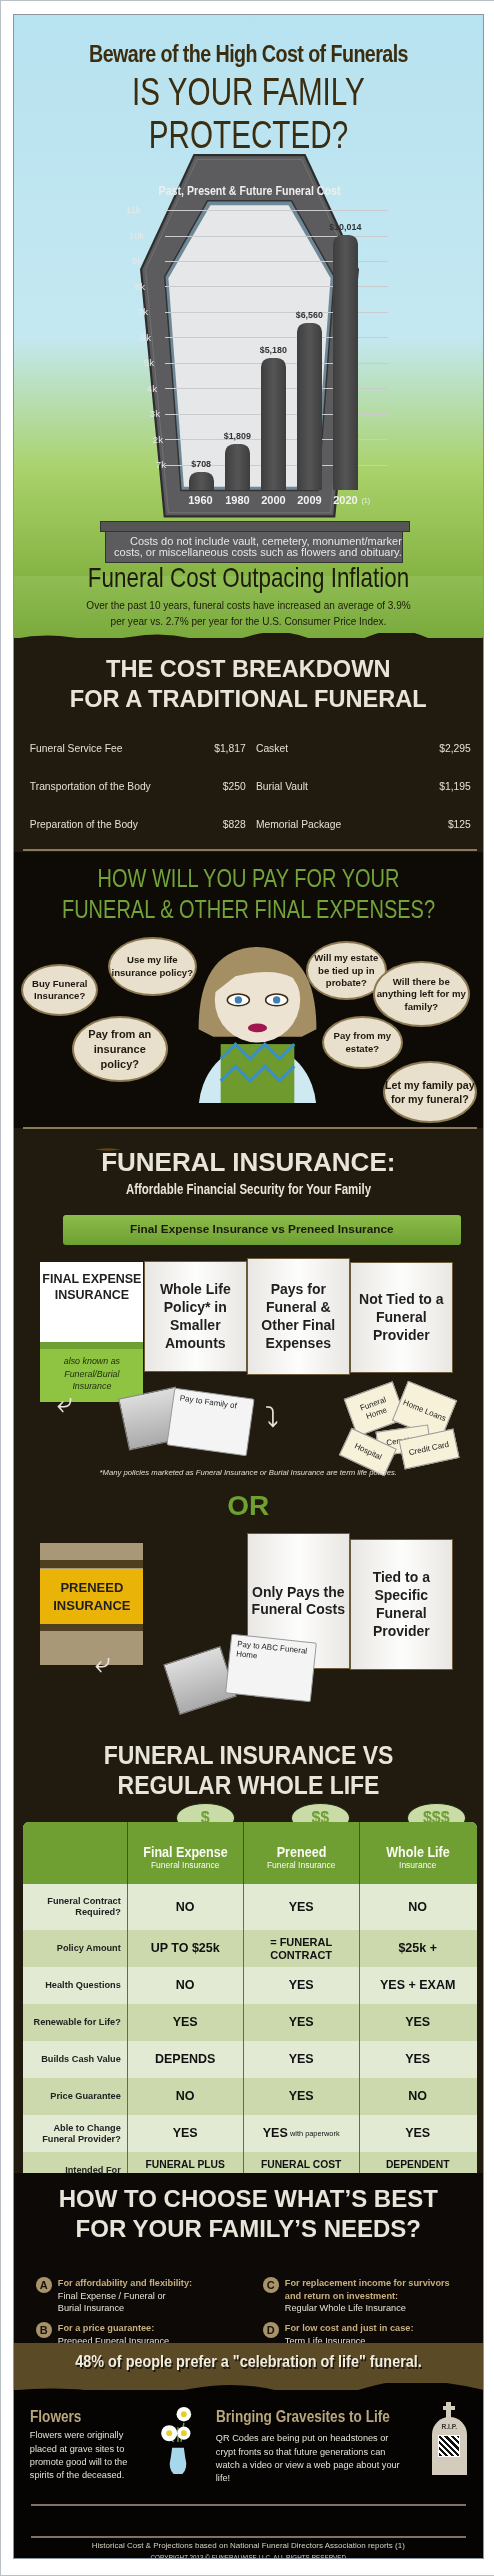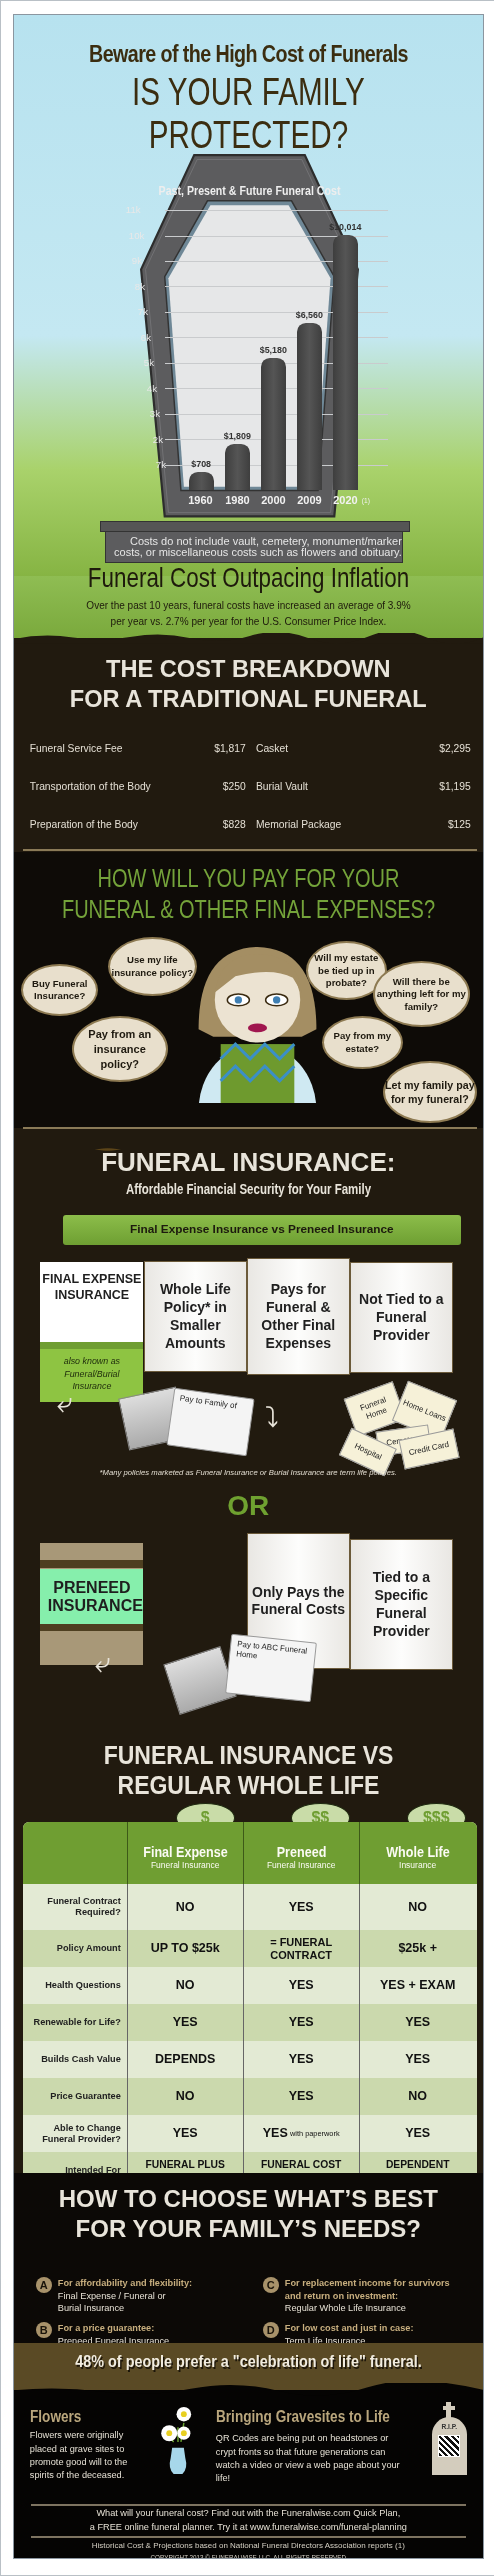--- a/index.html
+++ b/index.html
@@ -305,21 +305,21 @@
   <div class="note-card" style="left:363px;top:1413px;width:53px;height:25px;transform:rotate(-8deg);">Cemetery</div>
   <div class="note-card" style="left:329px;top:1422px;width:50px;height:29.5px;transform:rotate(25deg);">Hospital</div>
   <div class="note-card" style="left:387px;top:1419px;width:56px;height:29.5px;transform:rotate(-12deg);">Credit Card</div>
 
   <div class="fn-note">*Many policies marketed as Funeral Insurance or Burial Insurance are term life policies.</div>
   <div class="or">OR</div>
 
   <div style="position:absolute;left:26.6px;top:1528px;width:103px;height:122px;background:#a89878;"></div>
   <div style="position:absolute;left:26.6px;top:1545px;width:103px;height:7.4px;background:#4e3f20;"></div>
   <div style="position:absolute;left:26.6px;top:1608px;width:103px;height:7.4px;background:#4e3f20;"></div>
-  <div class="tag-box" style="left:26.6px;top:1554px;width:103px;height:55px;background:#86efac;font-size:16px;line-height:17.7px;padding:9.6px 7.4px;">PRENEED INSURANCE</div>
+  <div class="tag-box" style="left:26.6px;top:1554px;width:103px;height:55px;background:#eab308;font-size:13px;line-height:17.7px;padding:9.6px 7.4px;">PRENEED INSURANCE</div>
   <div class="fold" style="left:233px;top:1518px;width:103px;height:136px;">Only Pays the Funeral Costs</div>
   <div class="fold" style="left:336px;top:1524px;width:103px;height:131px;">Tied to a Specific Funeral Provider</div>
   <div class="arrow" style="left:81px;top:1632px;">⤶</div>
   <div class="env" style="left:156px;top:1639px;width:60px;height:53px;transform:rotate(-18deg);"></div>
   <div class="check" style="left:214px;top:1623px;width:86px;height:60px;transform:rotate(6deg);">Pay to ABC Funeral Home</div>
 
   <div class="cmp-title">
     <div>FUNERAL INSURANCE VS</div>
     <div>REGULAR WHOLE LIFE</div>
   </div>
@@ -452,23 +452,19 @@
   <div style="position:absolute;left:418px;top:2402px;width:35px;height:58px;background:#d3ccbd;border-radius:17.7px 17.7px 0 0;">
     <div style="position:absolute;top:5.9px;width:100%;text-align:center;font-size:6.6px;color:#333;font-weight:bold;">R.I.P.</div>
     <div style="position:absolute;left:6.6px;top:17.7px;width:22px;height:22px;background:repeating-linear-gradient(45deg,#111 0 2.2px,#fff 2.2px 4.4px);border:1.5px solid #fff;"></div>
   </div>
   <div style="position:absolute;left:429px;top:2387px;width:11.8px;height:16px;">
     <div style="position:absolute;left:3.7px;top:0;width:4.4px;height:16px;background:#d3ccbd;"></div>
     <div style="position:absolute;left:0;top:3.7px;width:11.8px;height:4.4px;background:#d3ccbd;"></div>
   </div>
 
   <div class="foot-rule" style="top:2489px;"></div>
-  <div class="foot1">
-    <div>What will your funeral cost? Find out with the Funeralwise.com Quick Plan,</div>
-    <div>a FREE online funeral planner.  Try it at www.funeralwise.com/funeral-planning</div>
-  </div>
   <div class="foot-rule" style="top:2521px;"></div>
   <div class="foot2">Historical Cost &amp; Projections based on National Funeral Directors Association reports (1)</div>
   <div class="foot3">COPYRIGHT 2013 © FUNERALWISE LLC. ALL RIGHTS RESERVED</div>
 
 </div>
 </div>
 
 
 </body></html>

